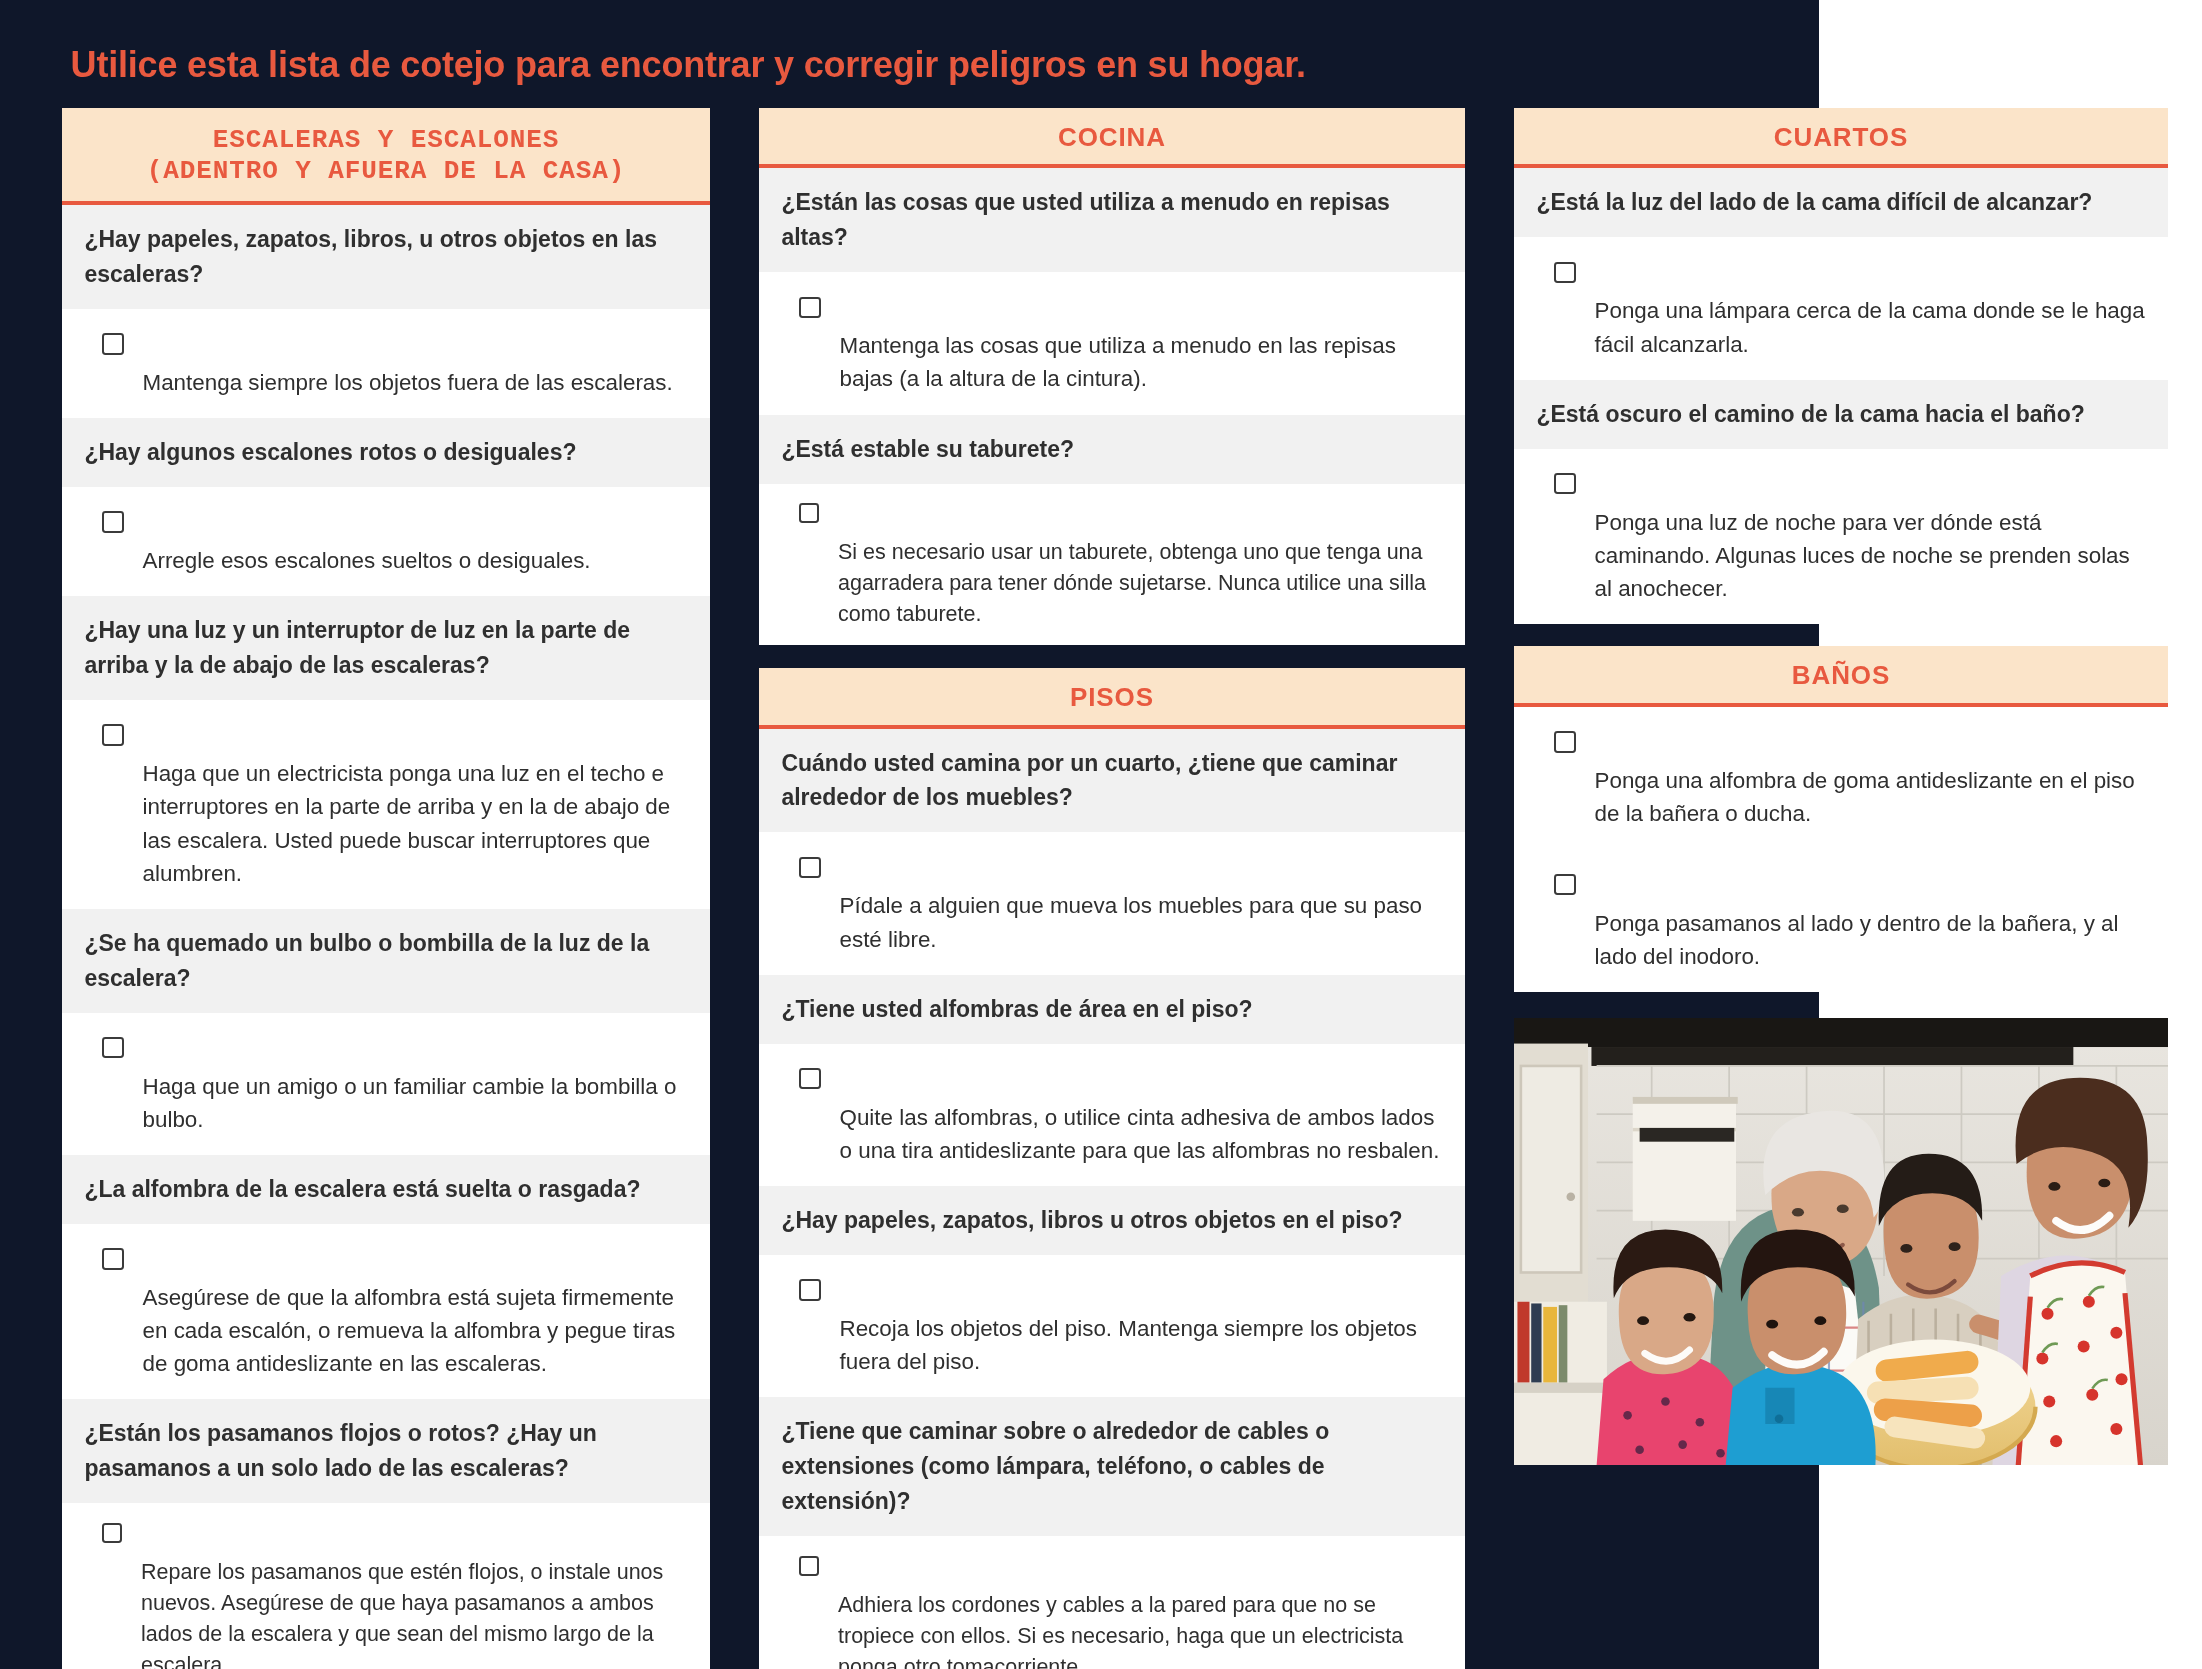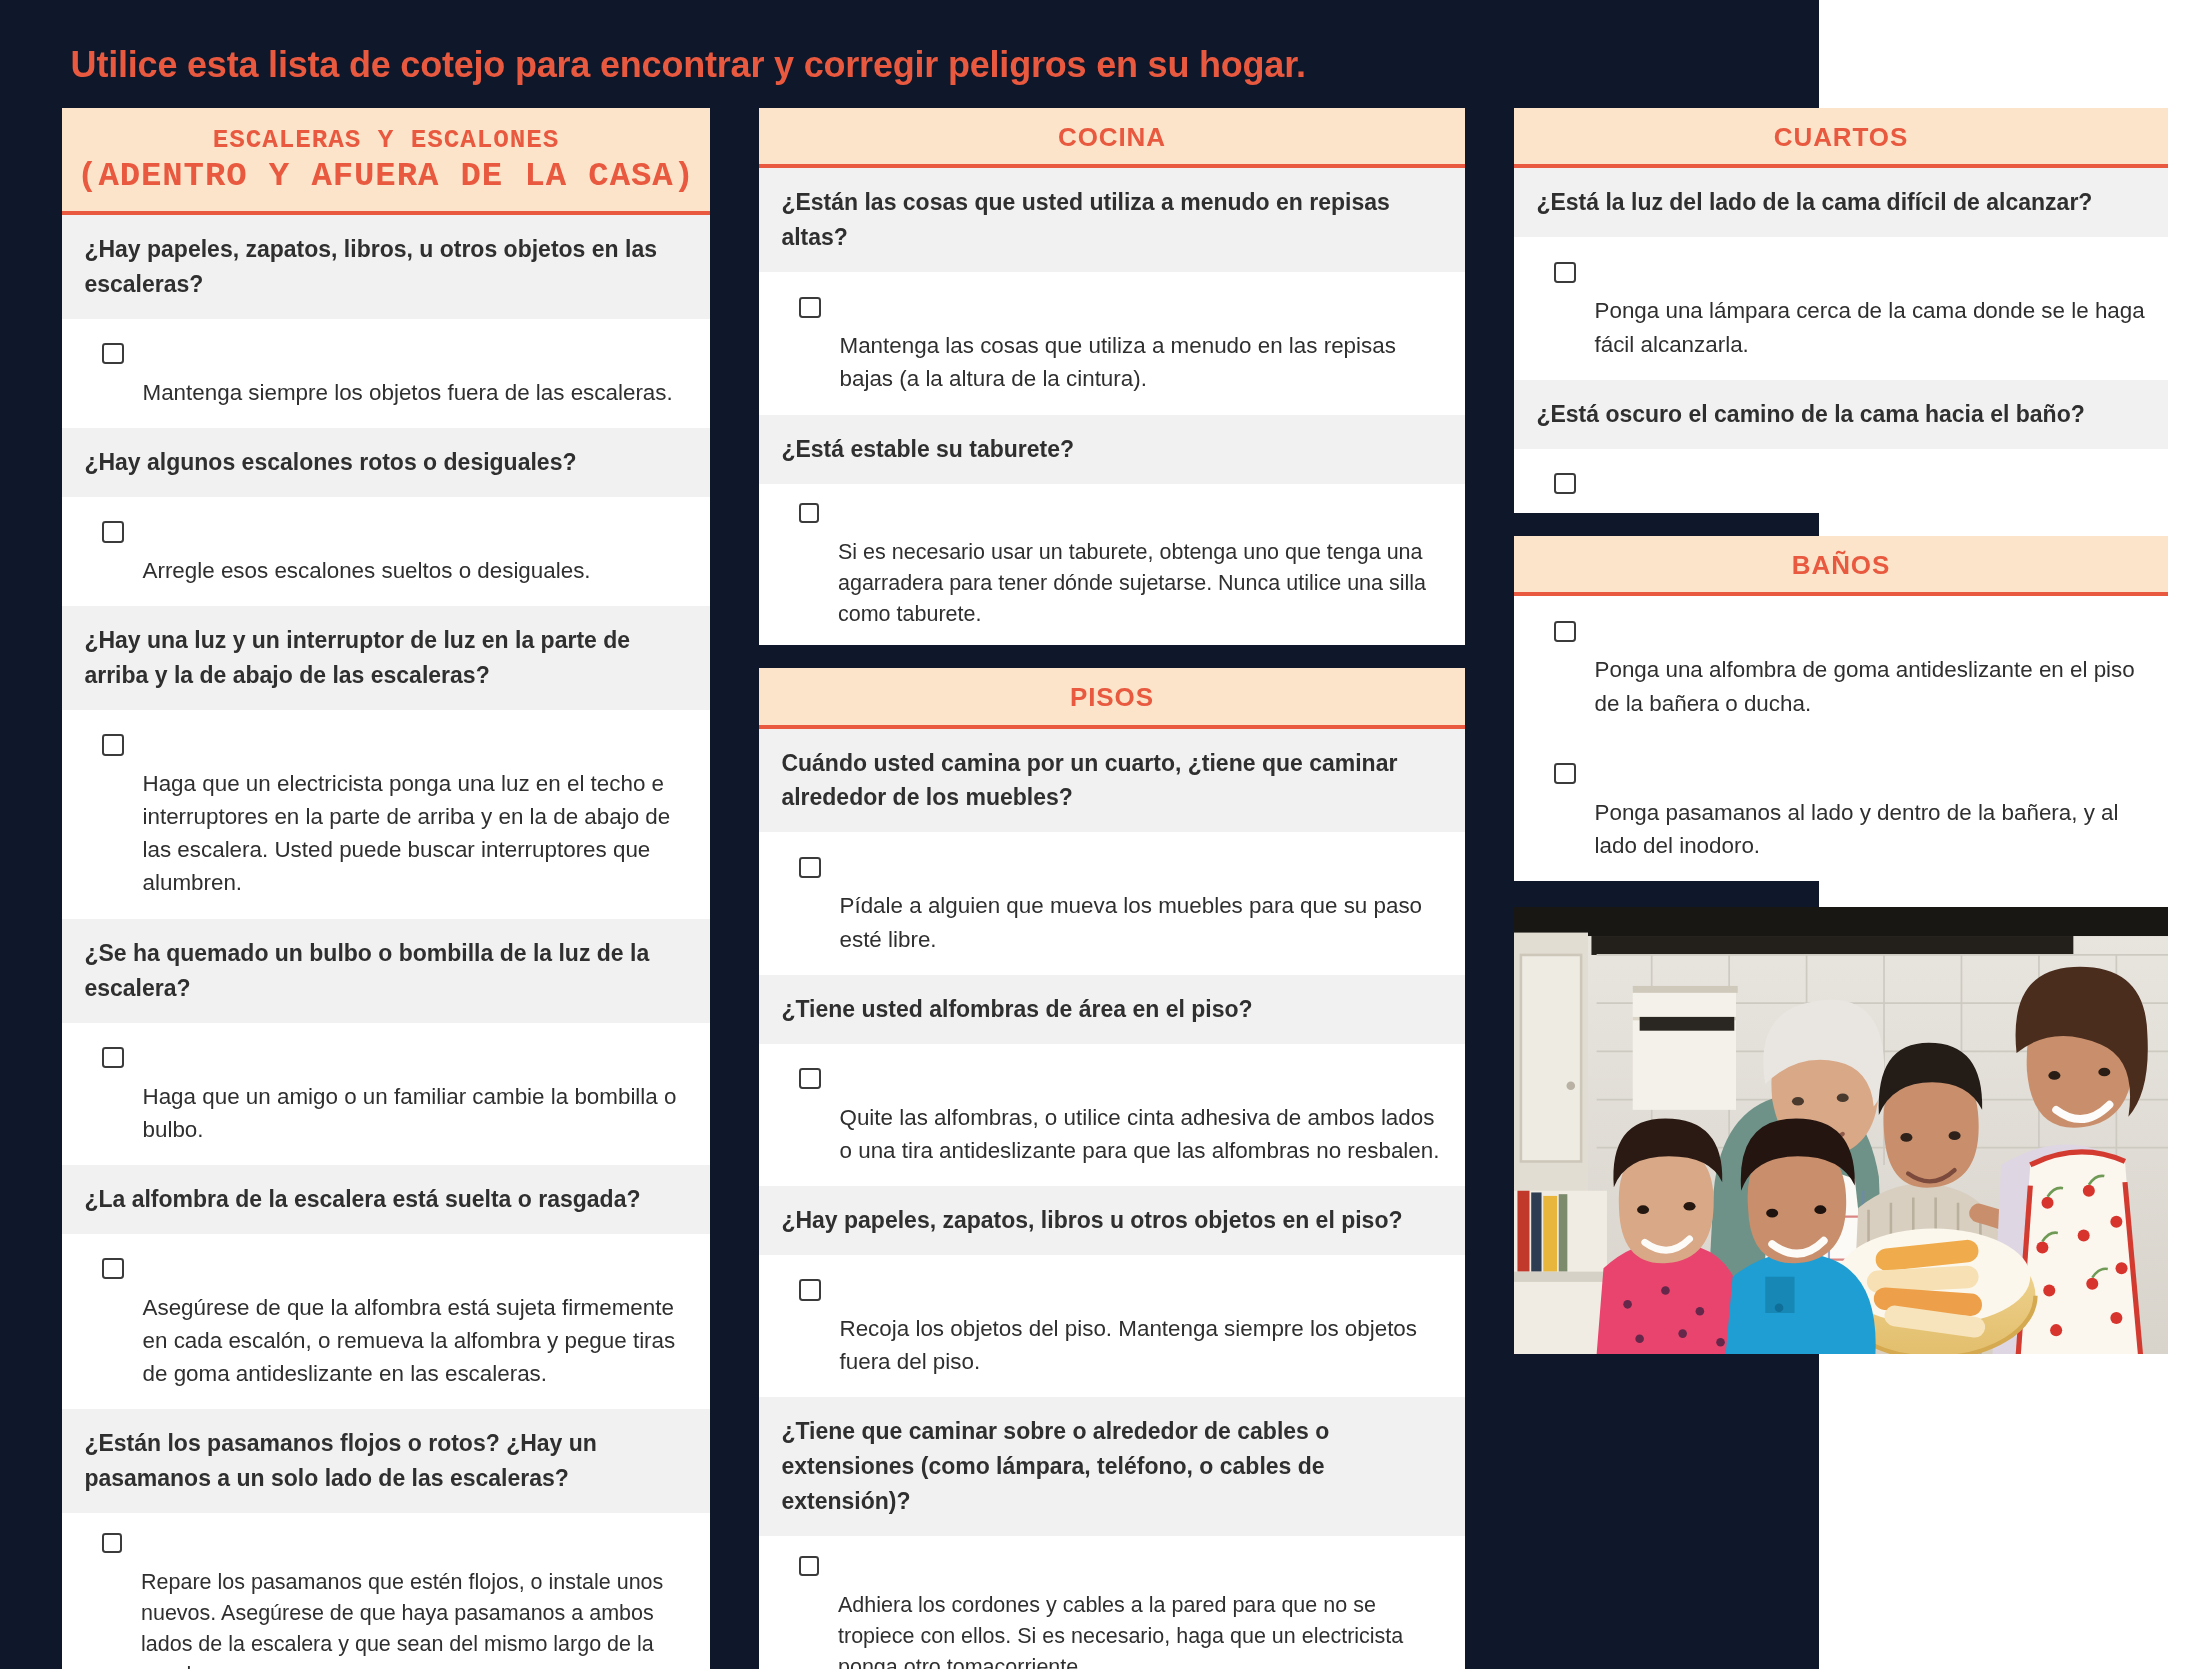--- a/index.html
+++ b/index.html
@@ -51,21 +51,21 @@
   .section-head-title {
     color: #e8593f;
     font-size: 26px;
     font-weight: 700;
     letter-spacing: 0.9px;
     line-height: 1.22;
     display: block;
   }
   .section-head-sub {
     color: #e8593f;
-    font-size: 34px;
+    font-size: 26px;
     font-weight: 700;
     letter-spacing: 0.9px;
     line-height: 1.22;
     display: block;
   }
 
   
   .question {
     background: #f1f1f1;
     color: #2f2f2f;
@@ -233,20 +233,21 @@
 
         <div class="question">¿Está la luz del lado de la cama difícil de alcanzar?</div>
         <div class="answer">
           <span class="checkbox"></span>
           <span class="answer-text">Ponga una lámpara cerca de la cama donde se le haga fácil alcanzarla.</span>
         </div>
 
         <div class="question">¿Está oscuro el camino de la cama hacia el baño?</div>
         <div class="answer">
           <span class="checkbox"></span>
+          <span class="answer-text">Ponga una luz de noche para ver dónde está caminando. Algunas luces de noche se prenden solas al anochecer.</span>
         </div>
       </div>
 
       <div class="section">
         <div class="section-head">
           <span class="section-head-title">BAÑOS</span>
         </div>
 
         <div class="answer">
           <span class="checkbox"></span>

